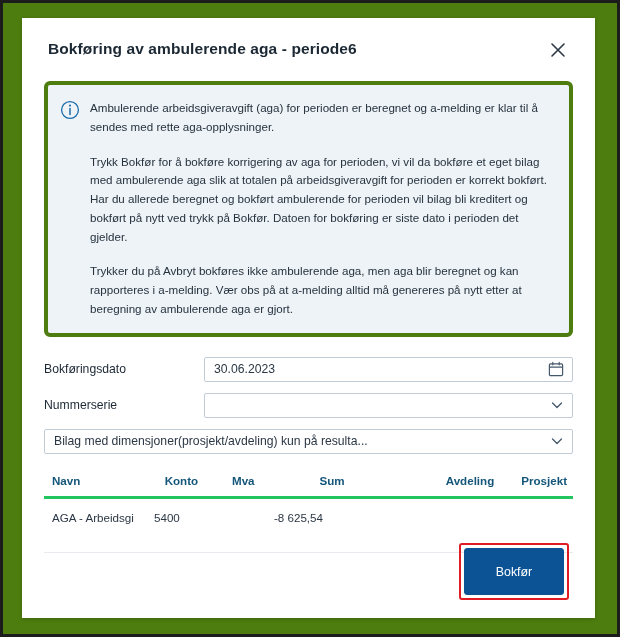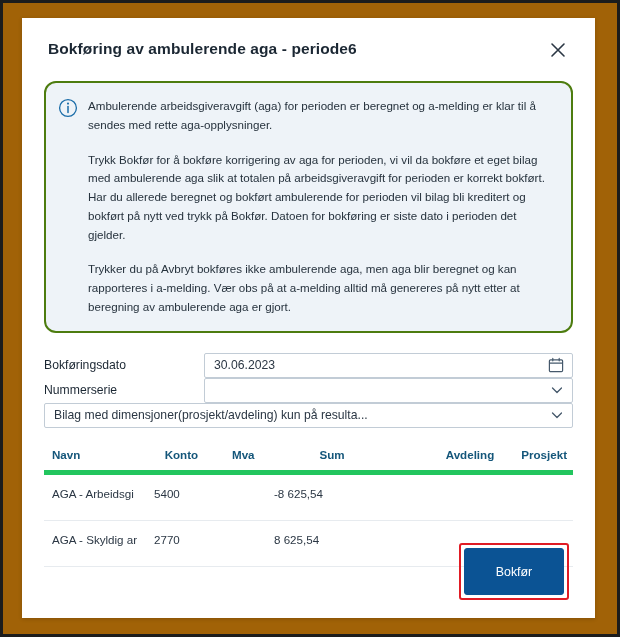--- a/index.html
+++ b/index.html
@@ -10,21 +10,21 @@
     width: 620px;
     height: 637px;
     background: #ffffff;
     font-family: "Liberation Sans", sans-serif;
     overflow: hidden;
   }
   .screen {
     position: relative;
     width: 620px;
     height: 637px;
-    background: #a16207;
+    background: #4d7c0f;
     box-sizing: border-box;
     border: 3px solid #1c1c1c;
   }
   .dialog {
     position: absolute;
     left: 19px;
     top: 15px;
     width: 573px;
     height: 600px;
     background: #ffffff;
@@ -50,22 +50,22 @@
     position: relative;
     cursor: pointer;
     flex: none;
     margin-top: -1px;
   }
   .close-icon svg { display: block; }
 
   .info-box {
     margin: 14px 22px 0 22px;
     background: #eef3f8;
-    border: 2px solid #4d7c0f;
-    border-radius: 12px;
+    border: 4px solid #4d7c0f;
+    border-radius: 6px;
     display: flex;
     padding: 14px 14px 14px 12px;
     box-sizing: border-box;
   }
   .info-icon {
     flex: none;
     width: 20px;
     height: 20px;
     margin-right: 10px;
     margin-top: 1px;
@@ -78,20 +78,21 @@
   }
   .info-text p { margin: 0 0 0 0; }
   .info-text p + p { margin-top: 16px; }
 
   .form {
     margin: 20px 22px 0 22px;
   }
   .form-row {
     display: flex;
     align-items: center;
+    margin-bottom: 11px;
   }
   .form-label {
     width: 160px;
     font-size: 12.2px;
     color: #1b2733;
     flex: none;
   }
   .field {
     position: relative;
     flex: 1;
@@ -122,26 +123,26 @@
 
   .table {
     margin: 14px 22px 0 22px;
     font-size: 11.6px;
   }
   .table-head {
     display: flex;
     color: #14567a;
     font-weight: bold;
     padding: 6px 0 9px 0;
-    border-bottom: 5px solid #22c55e;
+    border-bottom: 3px solid #22c55e;
     gap: 27px;
   }
   .table-row {
     display: flex;
-    padding: 12px 0 20px 0;
+    padding: 12px 0 28px 0;
     border-bottom: 1px solid #e7ebef;
     color: #2b3744;
   }
   .col-navn   { width: 110px; padding-left: 8px; box-sizing: border-box; }
   .col-konto  { width: 48px; }
   .col-mva    { width: 72px; }
   .col-sum    { width: 92px; }
   .col-avdeling { width: 84px; text-align: right; }
   .col-prosjekt { flex: 1; text-align: right; padding-right: 6px; }
 
@@ -269,28 +270,20 @@
 
       <div class="table-row">
         <div class="col-navn">AGA - Arbeidsgi</div>
         <div class="col-konto">5400</div>
         <div class="col-mva"></div>
         <div class="col-sum">-8 625,54</div>
         <div class="col-avdeling"></div>
         <div class="col-prosjekt"></div>
       </div>
 
-      <div class="table-row">
-        <div class="col-navn">AGA - Skyldig ar</div>
-        <div class="col-konto">2770</div>
-        <div class="col-mva"></div>
-        <div class="col-sum">8 625,54</div>
-        <div class="col-avdeling"></div>
-        <div class="col-prosjekt"></div>
-      </div>
     </div>
 
     <div class="footer">
       <div class="btn-primary-wrap">
         <div class="btn btn-primary">Bokfør</div>
       </div>
     </div>
 
   </div>
 </div>

